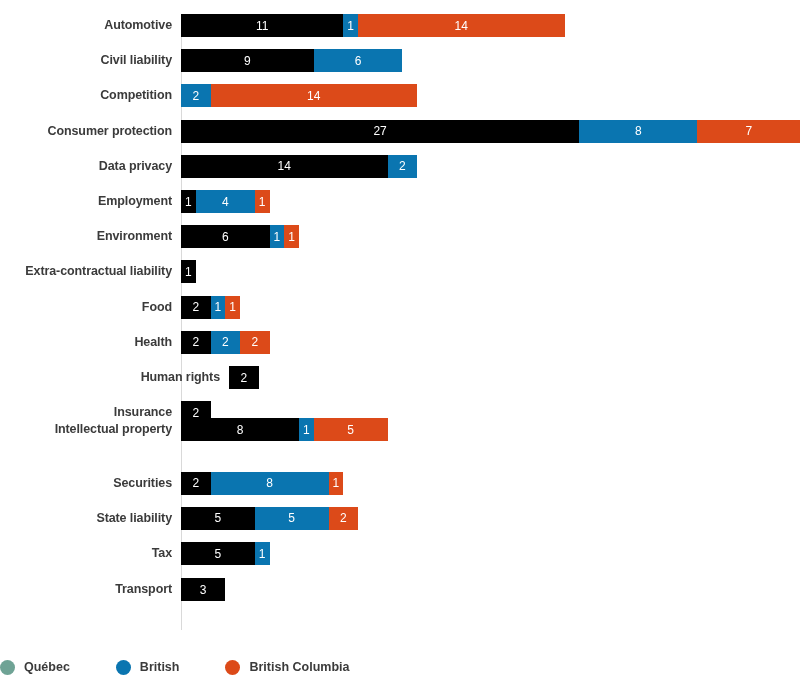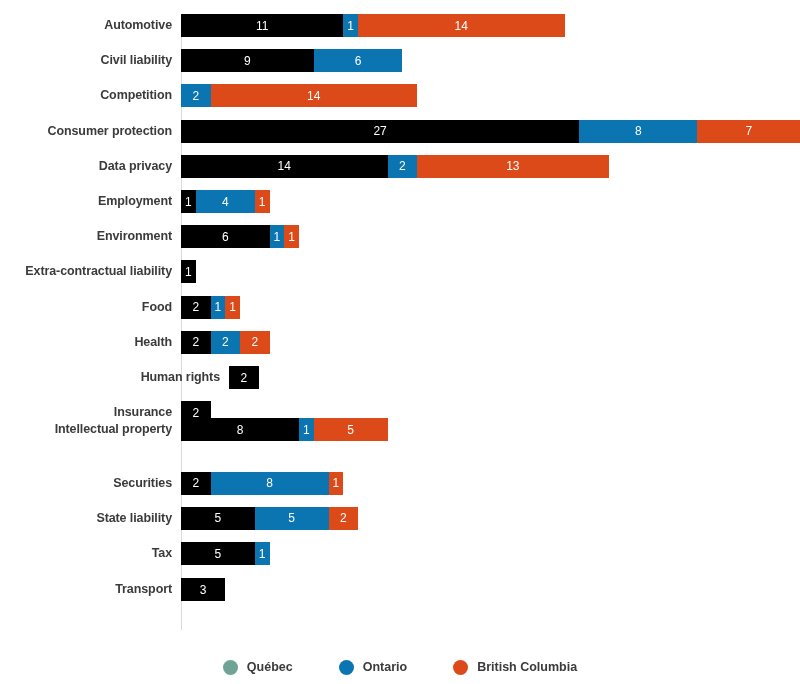--- a/index.html
+++ b/index.html
@@ -99,21 +99,21 @@
   
   #legend {
     position: absolute;
     left: 0;
     top: 655px;
     width: 800px;
     height: 24px;
     display: flex;
     flex-direction: row;
     align-items: center;
-    justify-content: center;
+    justify-content: flex-start;
     gap: 46px;
   }
   .legend-item {
     display: flex;
     flex-direction: row;
     align-items: center;
     gap: 9px;
   }
   .legend-dot {
     width: 15px;
@@ -187,23 +187,20 @@
           </div>
         </div>
         <div class="row" style="top: 140.8px;">
           <div class="row-label">Data privacy</div>
           <div class="bar-track">
             <div class="seg seg-qc" style="width: 206.5px;">
               <span class="seg-value">14</span>
             </div>
             <div class="seg seg-on" style="width: 29.5px;">
               <span class="seg-value">2</span>
-            </div>
-            <div class="seg seg-bc" style="width: 191.75px;">
-              <span class="seg-value">13</span>
             </div>
           </div>
         </div>
         <div class="row" style="top: 176px;">
           <div class="row-label">Employment</div>
           <div class="bar-track">
             <div class="seg seg-qc" style="width: 14.75px;">
               <span class="seg-value">1</span>
             </div>
             <div class="seg seg-on" style="width: 59px;">
@@ -344,21 +341,21 @@
       </div>
   </div>
 
   <div id="legend">
       <div class="legend-item">
         <span class="legend-dot" style="background: rgb(111, 163, 149);"></span>
         <span class="legend-label">Québec</span>
       </div>
       <div class="legend-item">
         <span class="legend-dot" style="background: rgb(10, 117, 176);"></span>
-        <span class="legend-label">Ontario</span>
+        <span class="legend-label">British</span>
       </div>
       <div class="legend-item">
         <span class="legend-dot" style="background: rgb(220, 74, 25);"></span>
         <span class="legend-label">British Columbia</span>
       </div>
     </div>
 
 </div>
 
 </body></html>

